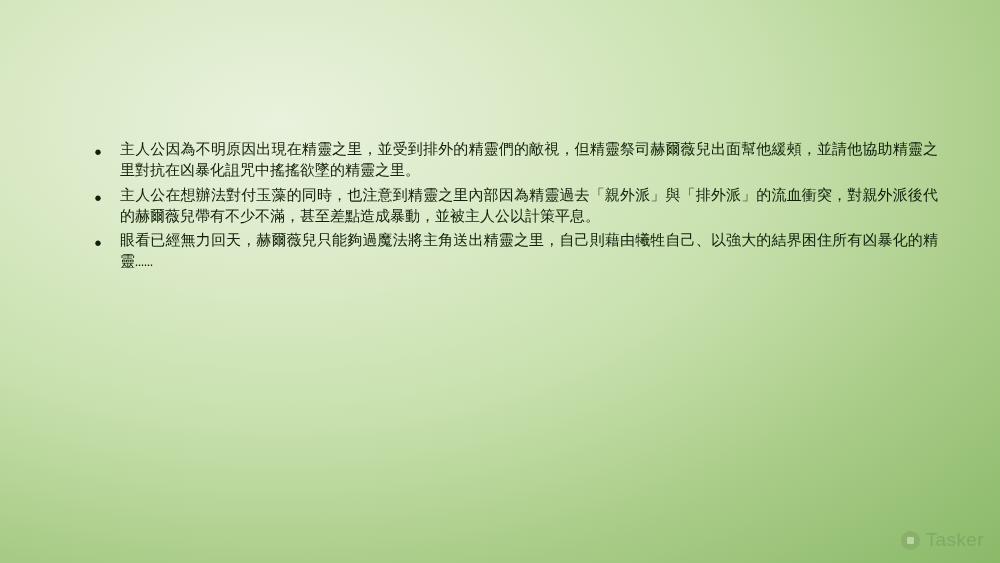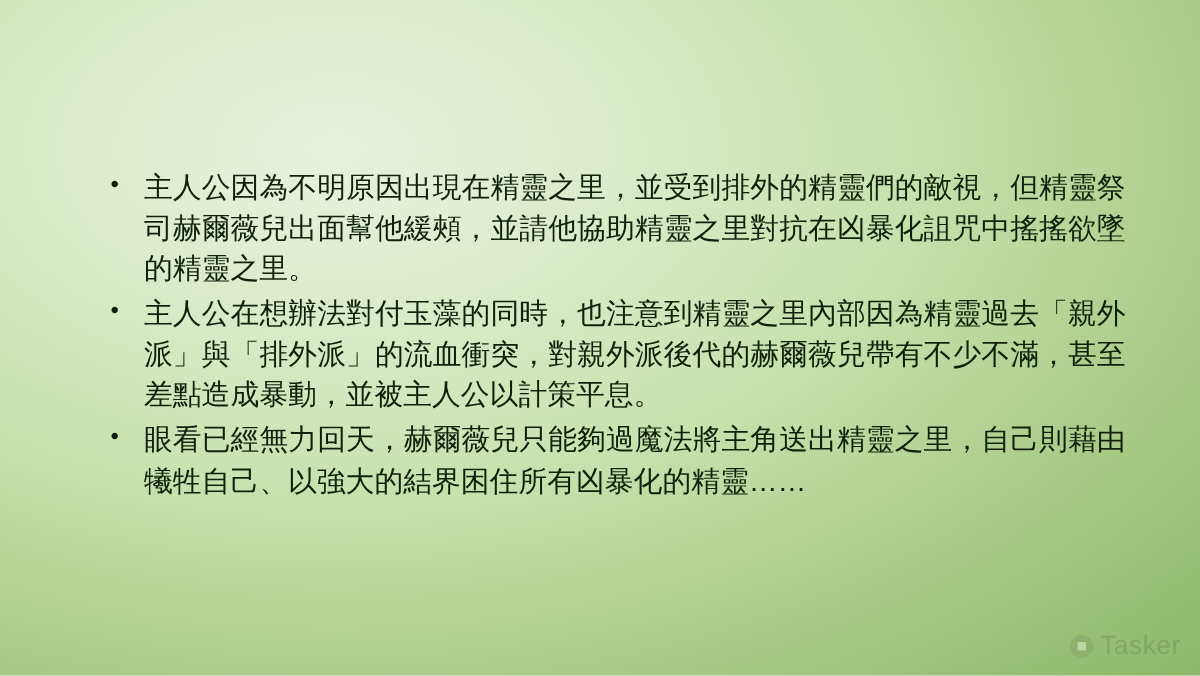--- a/index.html
+++ b/index.html
@@ -37,22 +37,22 @@
     top: 140px;
     width: 860px;
     margin: 0;
     padding: 0;
     list-style: none;
   }
   .bullet-item {
     position: relative;
     padding-left: 42px;
     margin-bottom: 3px;
-    font-family: Liberation Sans, sans-serif;
-    font-size: 24px;
+    font-family: Liberation Mono, monospace;
+    font-size: 15px;
     line-height: 1.42;
     color: #10200a;
     text-align: justify;
     text-justify: inter-character;
   }
   .bullet-item::before {
     content: "\2022";
     position: absolute;
     left: 14px;
     top: 0;
@@ -83,21 +83,21 @@
     left: 50%;
     top: 50%;
     width: 7px;
     height: 7px;
     margin: -3.5px 0 0 -3.5px;
     background: #eef5e5;
     border-radius: 1px;
   }
   .watermark .wm-text {
     font-family: "Liberation Sans", sans-serif;
-    font-size: 22px;
+    font-size: 19px;
     color: #6d8a55;
     letter-spacing: 0.4px;
   }
 </style>
 </head>
 <body>
 
 <div class="slide">
 
 

